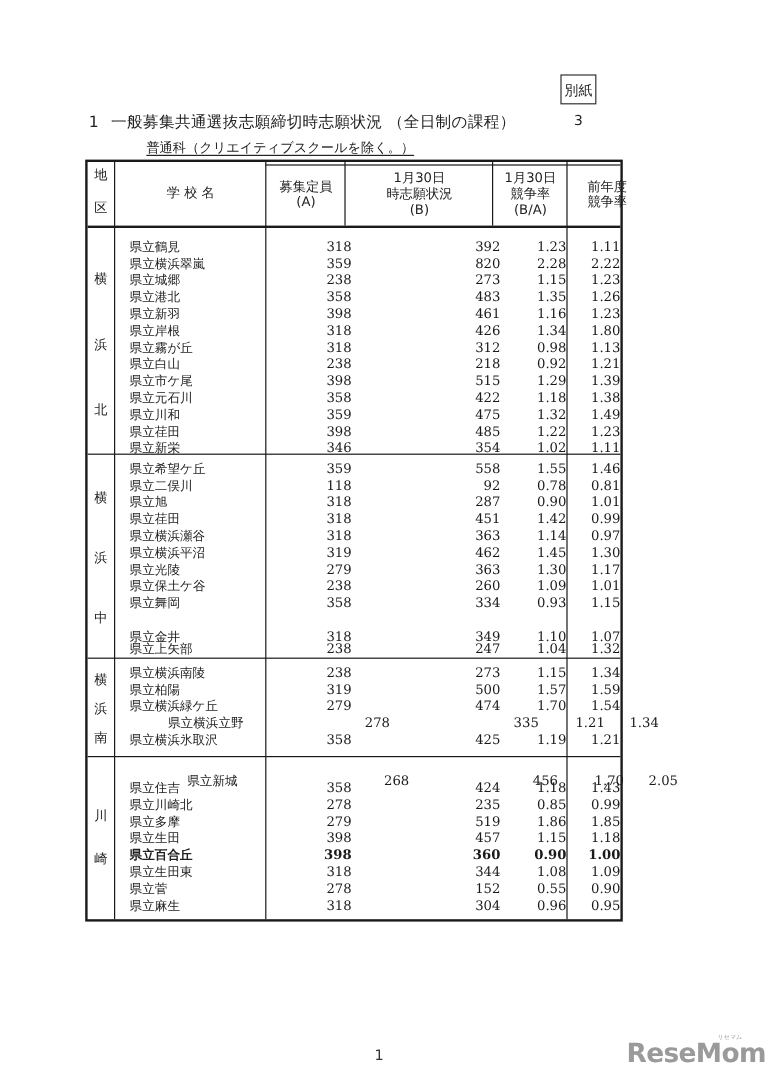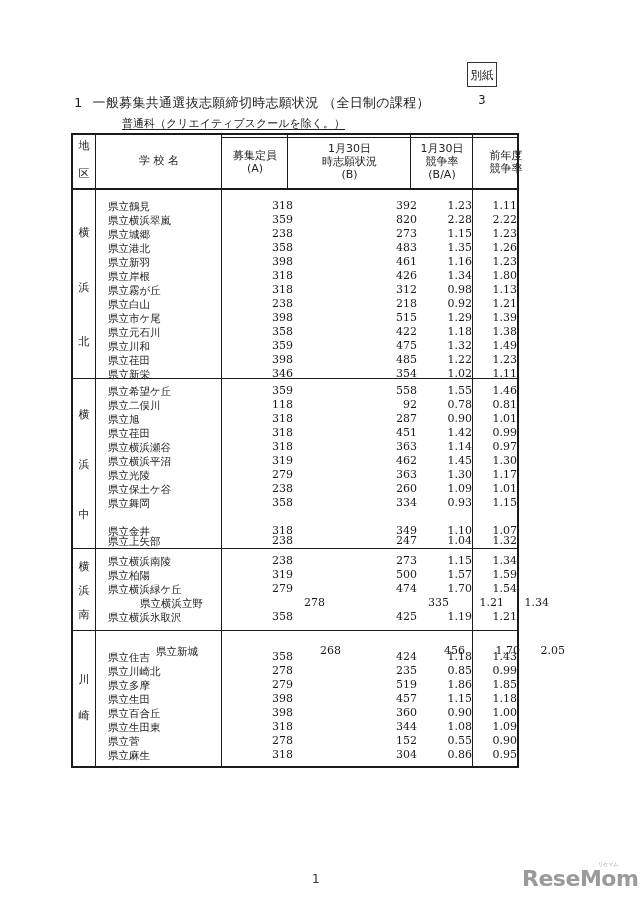--- a/index.html
+++ b/index.html
@@ -309,21 +309,21 @@
         <span class="ratio">1.86</span>
         <span class="prev">1.85</span>
       </div>
       <div class="row" style="top: 557px;">
         <span class="name">県立生田</span>
         <span class="cap">398</span>
         <span class="app">457</span>
         <span class="ratio">1.15</span>
         <span class="prev">1.18</span>
       </div>
-      <div class="row" style="top: 571px;">
+      <div class="row" style="top: 571px; font-weight: bold;">
         <span class="name">県立百合丘</span>
         <span class="cap">398</span>
         <span class="app">360</span>
         <span class="ratio">0.90</span>
         <span class="prev">1.00</span>
       </div>
       <div class="row" style="top: 585px;">
         <span class="name">県立生田東</span>
         <span class="cap">318</span>
         <span class="app">344</span>
@@ -334,21 +334,21 @@
         <span class="name">県立菅</span>
         <span class="cap">278</span>
         <span class="app">152</span>
         <span class="ratio">0.55</span>
         <span class="prev">0.90</span>
       </div>
       <div class="row" style="top: 613px;">
         <span class="name">県立麻生</span>
         <span class="cap">318</span>
         <span class="app">304</span>
-        <span class="ratio">0.86</span>
+        <span class="ratio">0.96</span>
         <span class="prev">0.95</span>
       </div>
     </div>
 <div class="region-label" style="top: 90.0882px;">横</div>
     <div class="region-label" style="top: 144.5px;">浜</div>
     <div class="region-label" style="top: 198.912px;">北</div>
     <div class="hline" style="top: 243px;"></div>
     <div class="region-label" style="top: 272px;">横</div>
     <div class="region-label" style="top: 322px;">浜</div>
     <div class="region-label" style="top: 372px;">中</div>

